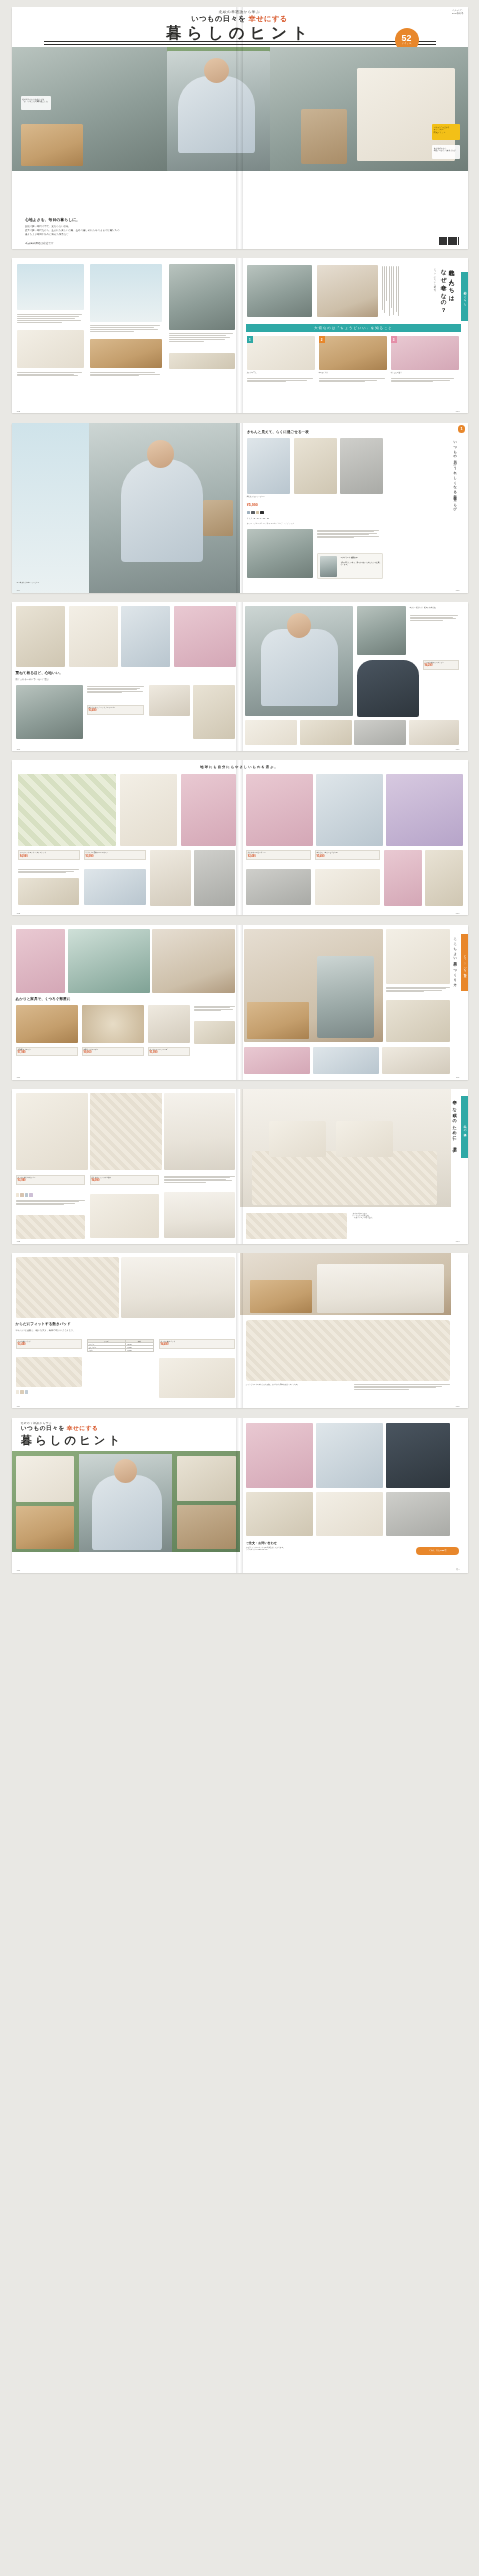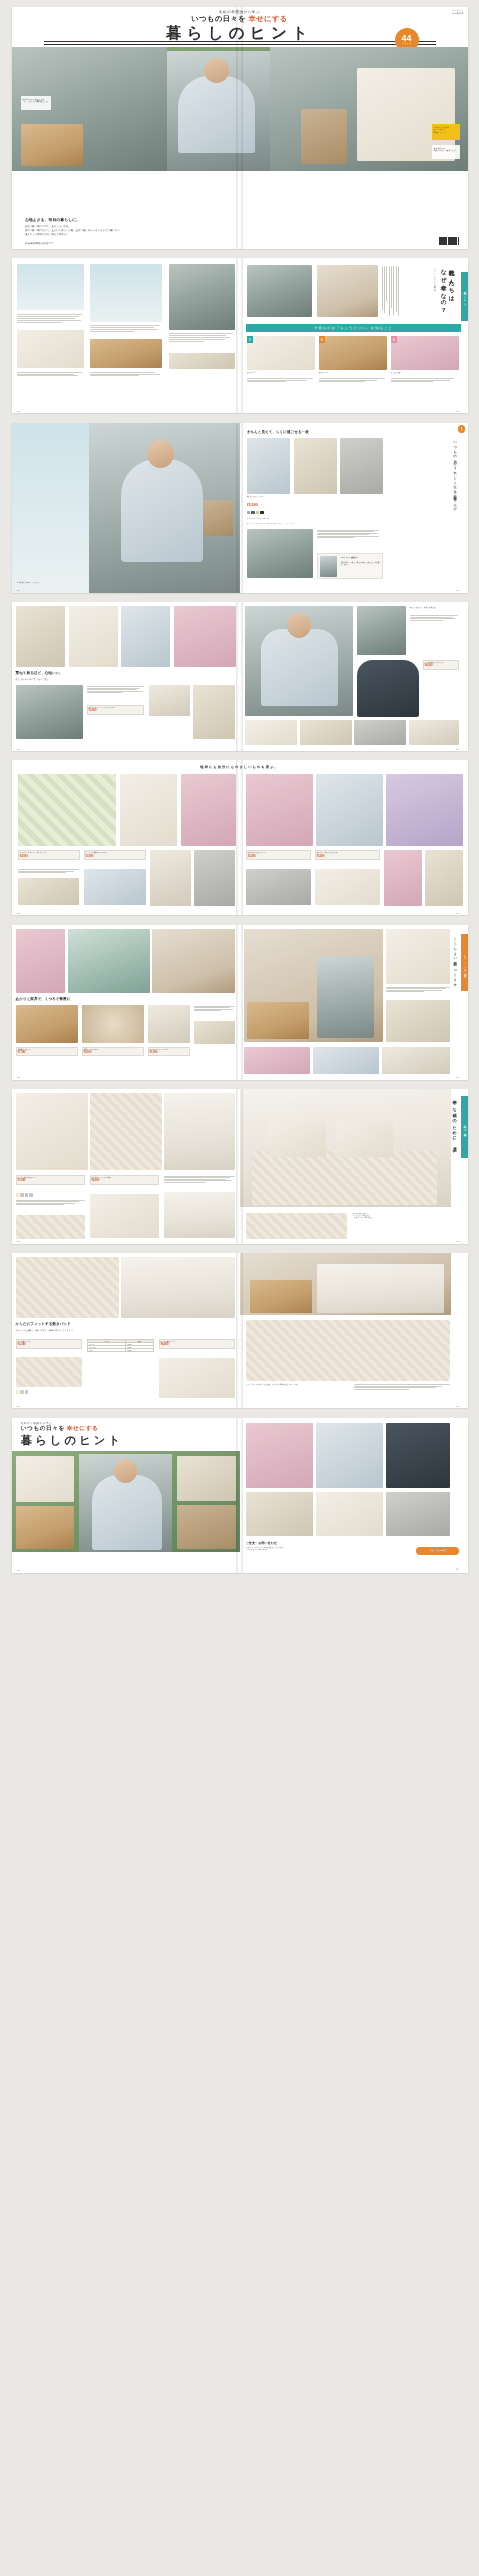--- a/index.html
+++ b/index.html
@@ -135,21 +135,21 @@
       <div class="cover-top">
         <div class="c-super">北欧の幸福論から学ぶ</div>
         <div class="c-title2"><span>いつもの日々を </span><em>幸せにする</em></div>
         <div class="c-issue" style="white-space:pre-line;">ベルメゾン
 2024秋冬号</div>
       </div>
       <div class="c-big">暮らしのヒント</div>
       <div class="c-bigline"></div>
 
       <div class="c-badge">
-        <b>44</b>
+        <b>52</b>
         <span>アイテム</span>
       </div>
 
       <div class="cover-photo ph green">
         <div class="ph person" style="left:155px;top:4.1px;width:103px;height:120px;border-radius:1px;"></div>
         <div class="ph cloth" style="left:166px;top:29px;width:77px;height:77px;border-radius:31px 31px 3.1px 3.1px;"></div>
         <div class="ph" style="left:192px;top:11.3px;width:25px;height:25px;border-radius:50%;background:linear-gradient(160deg,#e4c6a8,#c9a483);"></div>
         <div class="ph grad1" style="left:0;top:0;width:155px;height:124px;"></div>
         <div class="ph grad1" style="left:258px;top:0;width:199px;height:124px;"></div>
         <div class="ph wood" style="left:9.3px;top:77px;width:62px;height:42px;border-radius:1.5px;"></div>

